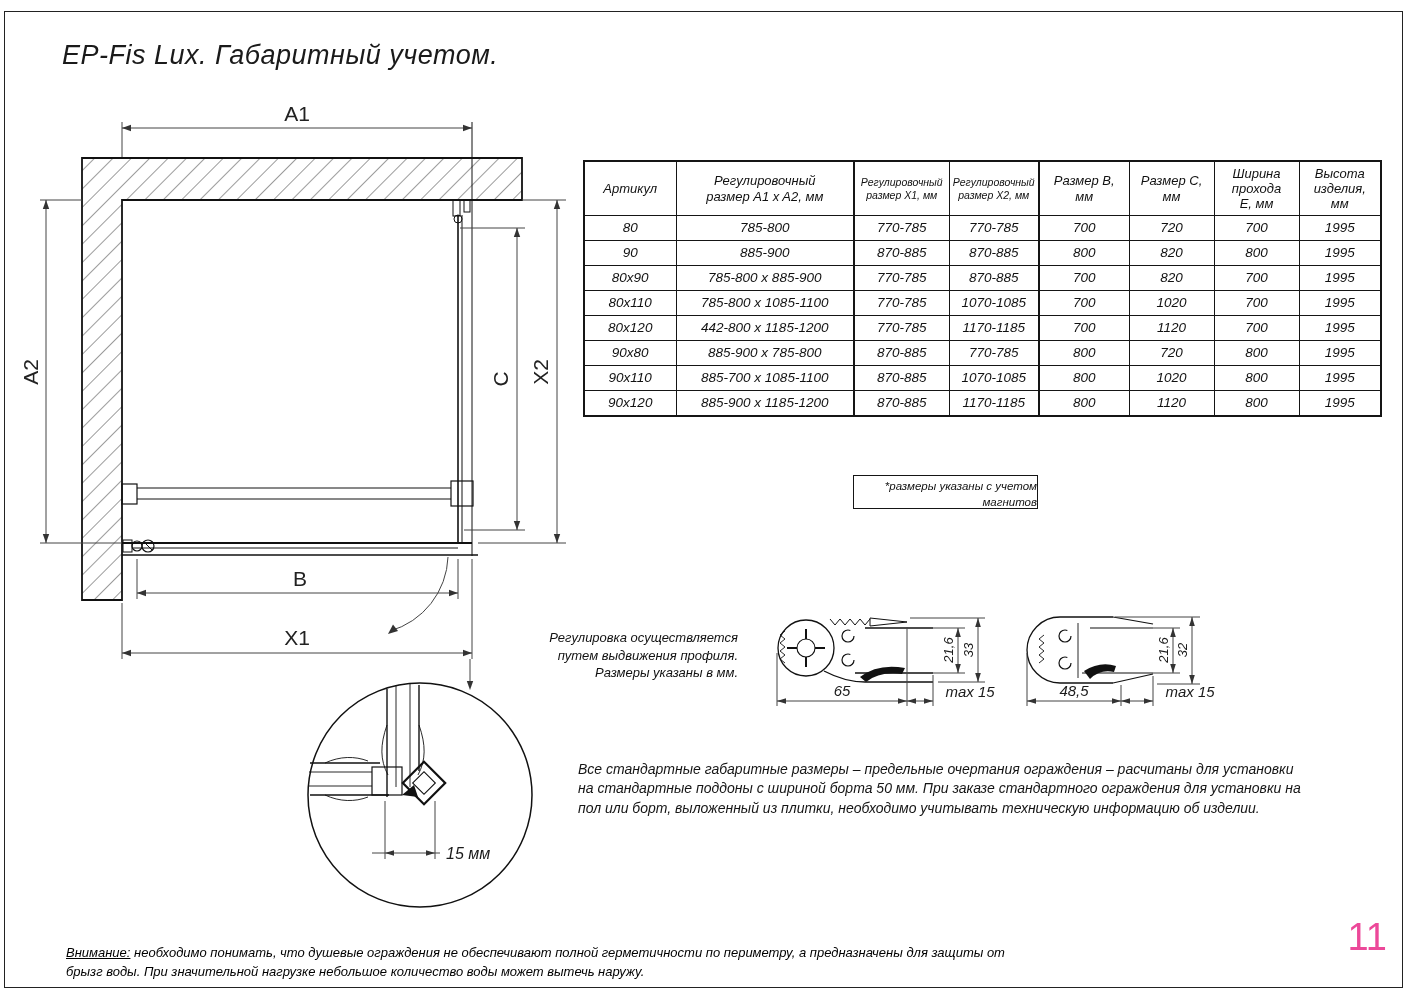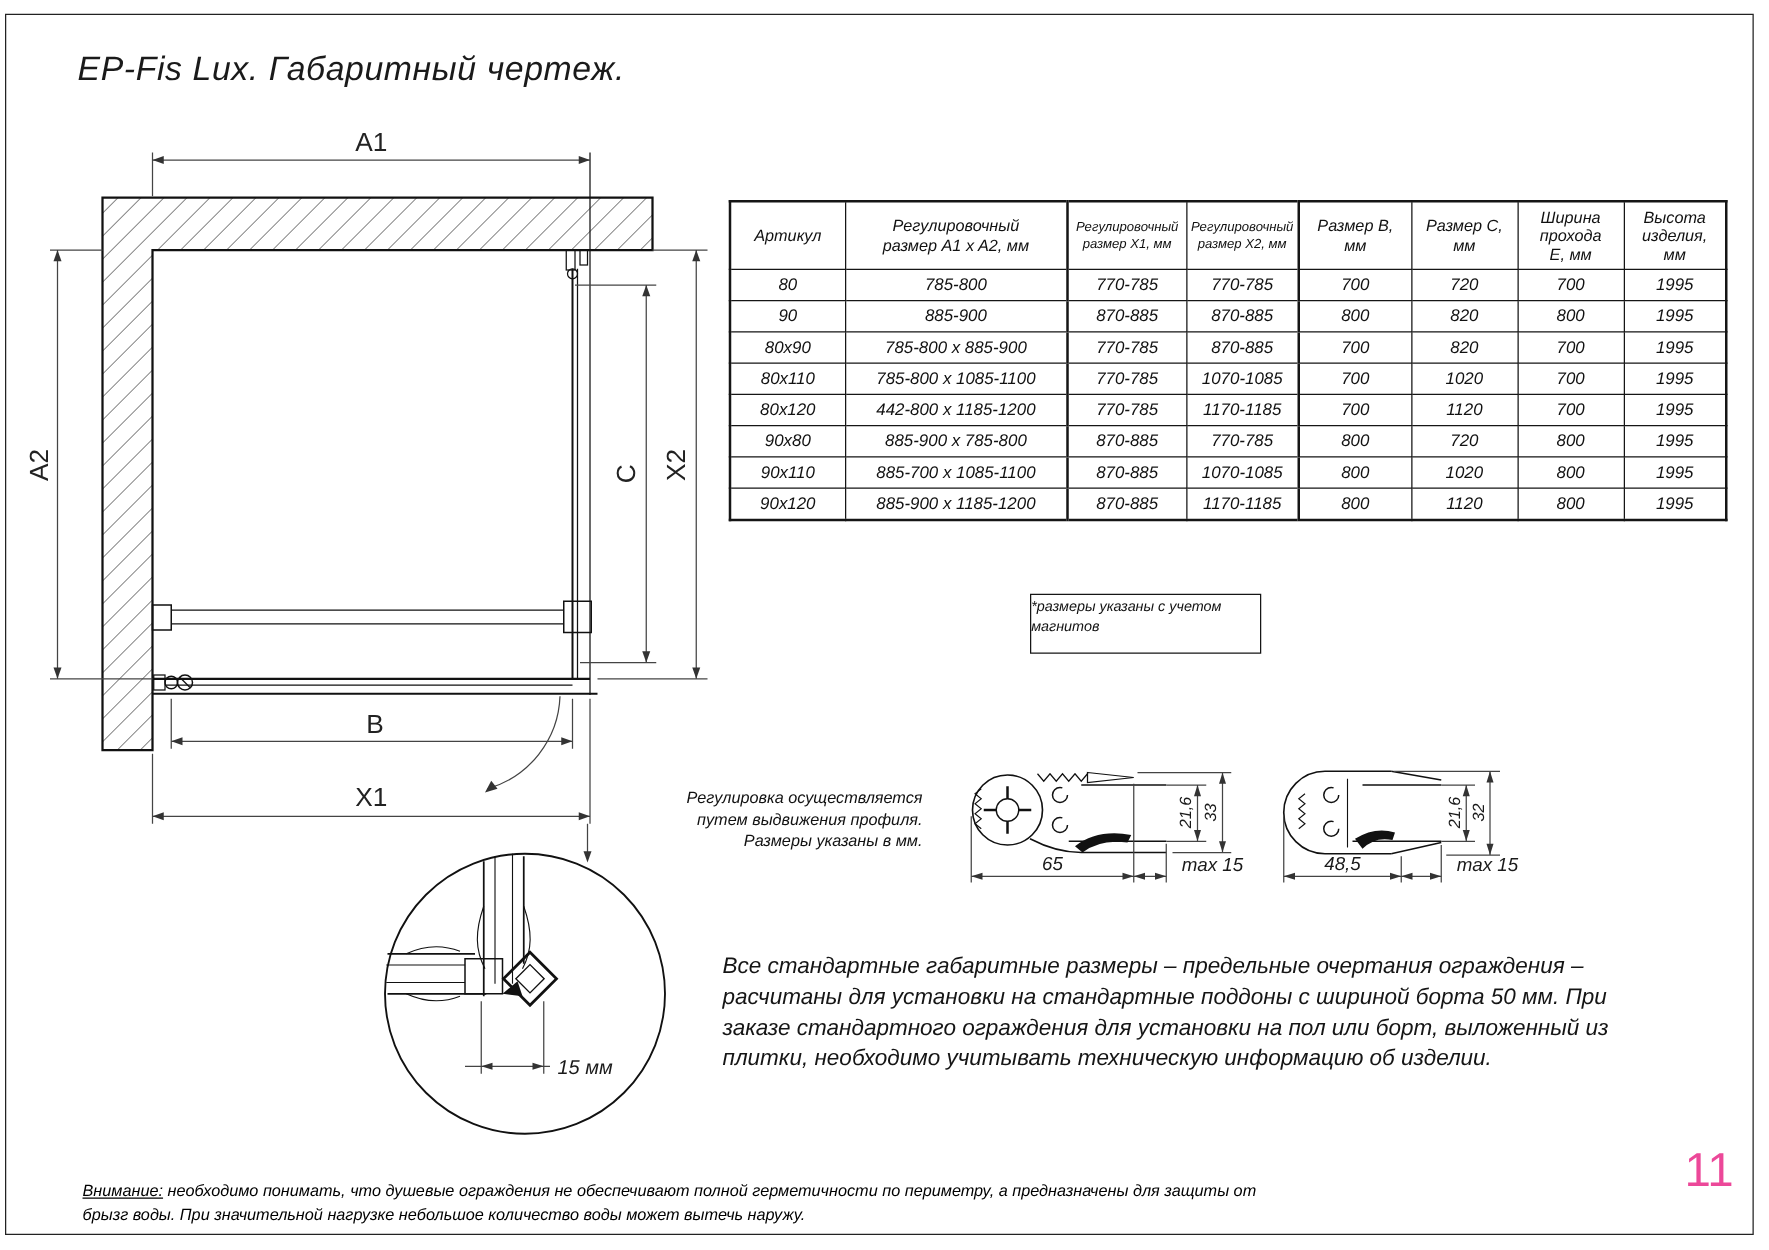--- a/index.html
+++ b/index.html
@@ -17,45 +17,45 @@
   .size-table{position:absolute;left:583px;top:160px;width:797px;border-collapse:collapse;
        table-layout:fixed;font-style:italic;}
   .size-table th,.size-table td{border:1.6px solid #151515;text-align:center;
        vertical-align:middle;padding:0 2px;line-height:1.18;}
   .size-table th{font-weight:normal;font-size:13px;height:53px;white-space:pre-line;}
   .size-table th:nth-child(3),.size-table th:nth-child(4){font-size:10.5px;}
   .size-table td{font-size:13.5px;height:24px;}
   .size-table th:nth-child(3),.size-table td:nth-child(3),
   .size-table th:nth-child(5),.size-table td:nth-child(5){border-left-width:2.2px;}
   .size-table{border:2.2px solid #151515;}
-  .table-footnote{position:absolute;left:824px;top:475px;width:185px;height:48px;
+  .table-footnote{position:absolute;left:853px;top:475px;width:185px;height:34px;
        border:1.8px solid #151515;border-top:1.6px solid #151515;
-       font-size:11.5px;font-style:italic;text-align:left;white-space:pre-line;
+       font-size:11.5px;font-style:italic;text-align:right;white-space:pre-line;
        line-height:1.4;padding-top:2px;box-sizing:border-box;}
   .profile-note{position:absolute;left:548px;top:629px;width:190px;text-align:right;
        font-size:13px;font-style:italic;line-height:1.35;white-space:pre-line;}
   .standard-note{position:absolute;left:578px;top:760px;width:730px;margin:0;
-       font-size:18px;font-style:italic;line-height:1.38;color:#151515;}
+       font-size:14px;font-style:italic;line-height:1.38;color:#151515;}
   .warning{position:absolute;left:50px;top:928px;width:950px;margin:16px;
        font-size:13px;font-style:italic;line-height:1.45;color:#000000;}
   .warn-label{text-decoration:underline;}
   .pagenum{position:absolute;right:28px;top:916px;font-size:38px;color:#ec4899;}
   
   .ln{stroke:#111;fill:none;}
   .thin{stroke:#444;stroke-width:1;fill:none;}
   .dim-label{font-size:21px;fill:#222;text-anchor:middle;font-style:normal;}
   .pdim{font-size:15px;fill:#1a1a1a;font-style:italic;text-anchor:middle;}
   .pdim-s{font-size:13px;fill:#1a1a1a;font-style:italic;text-anchor:middle;}
   .arr{fill:#333;stroke:none;}
 </style>
 </head>
 <body>
 
 <div class="page-border"></div>
-<h1 class="title">EP-Fis Lux. Габаритный чертеж.</h1>
+<h1 class="title">EP-Fis Lux. Габаритный учетом.</h1>
 
 <svg class="main-drawing" width="570" height="890" viewBox="0 0 570 890">
   <defs>
     <pattern id="hatch" patternUnits="userSpaceOnUse" width="13" height="13" patternTransform="rotate(45)">
       <line x1="0" y1="0" x2="0" y2="13" stroke="#3a3a3a" stroke-width="1"></line>
     </pattern>
   </defs>
 
   <path d="M62,73 H502 V115 H102 V515 H62 Z" fill="url(#hatch)" stroke="#111" stroke-width="1.8"></path>
 

